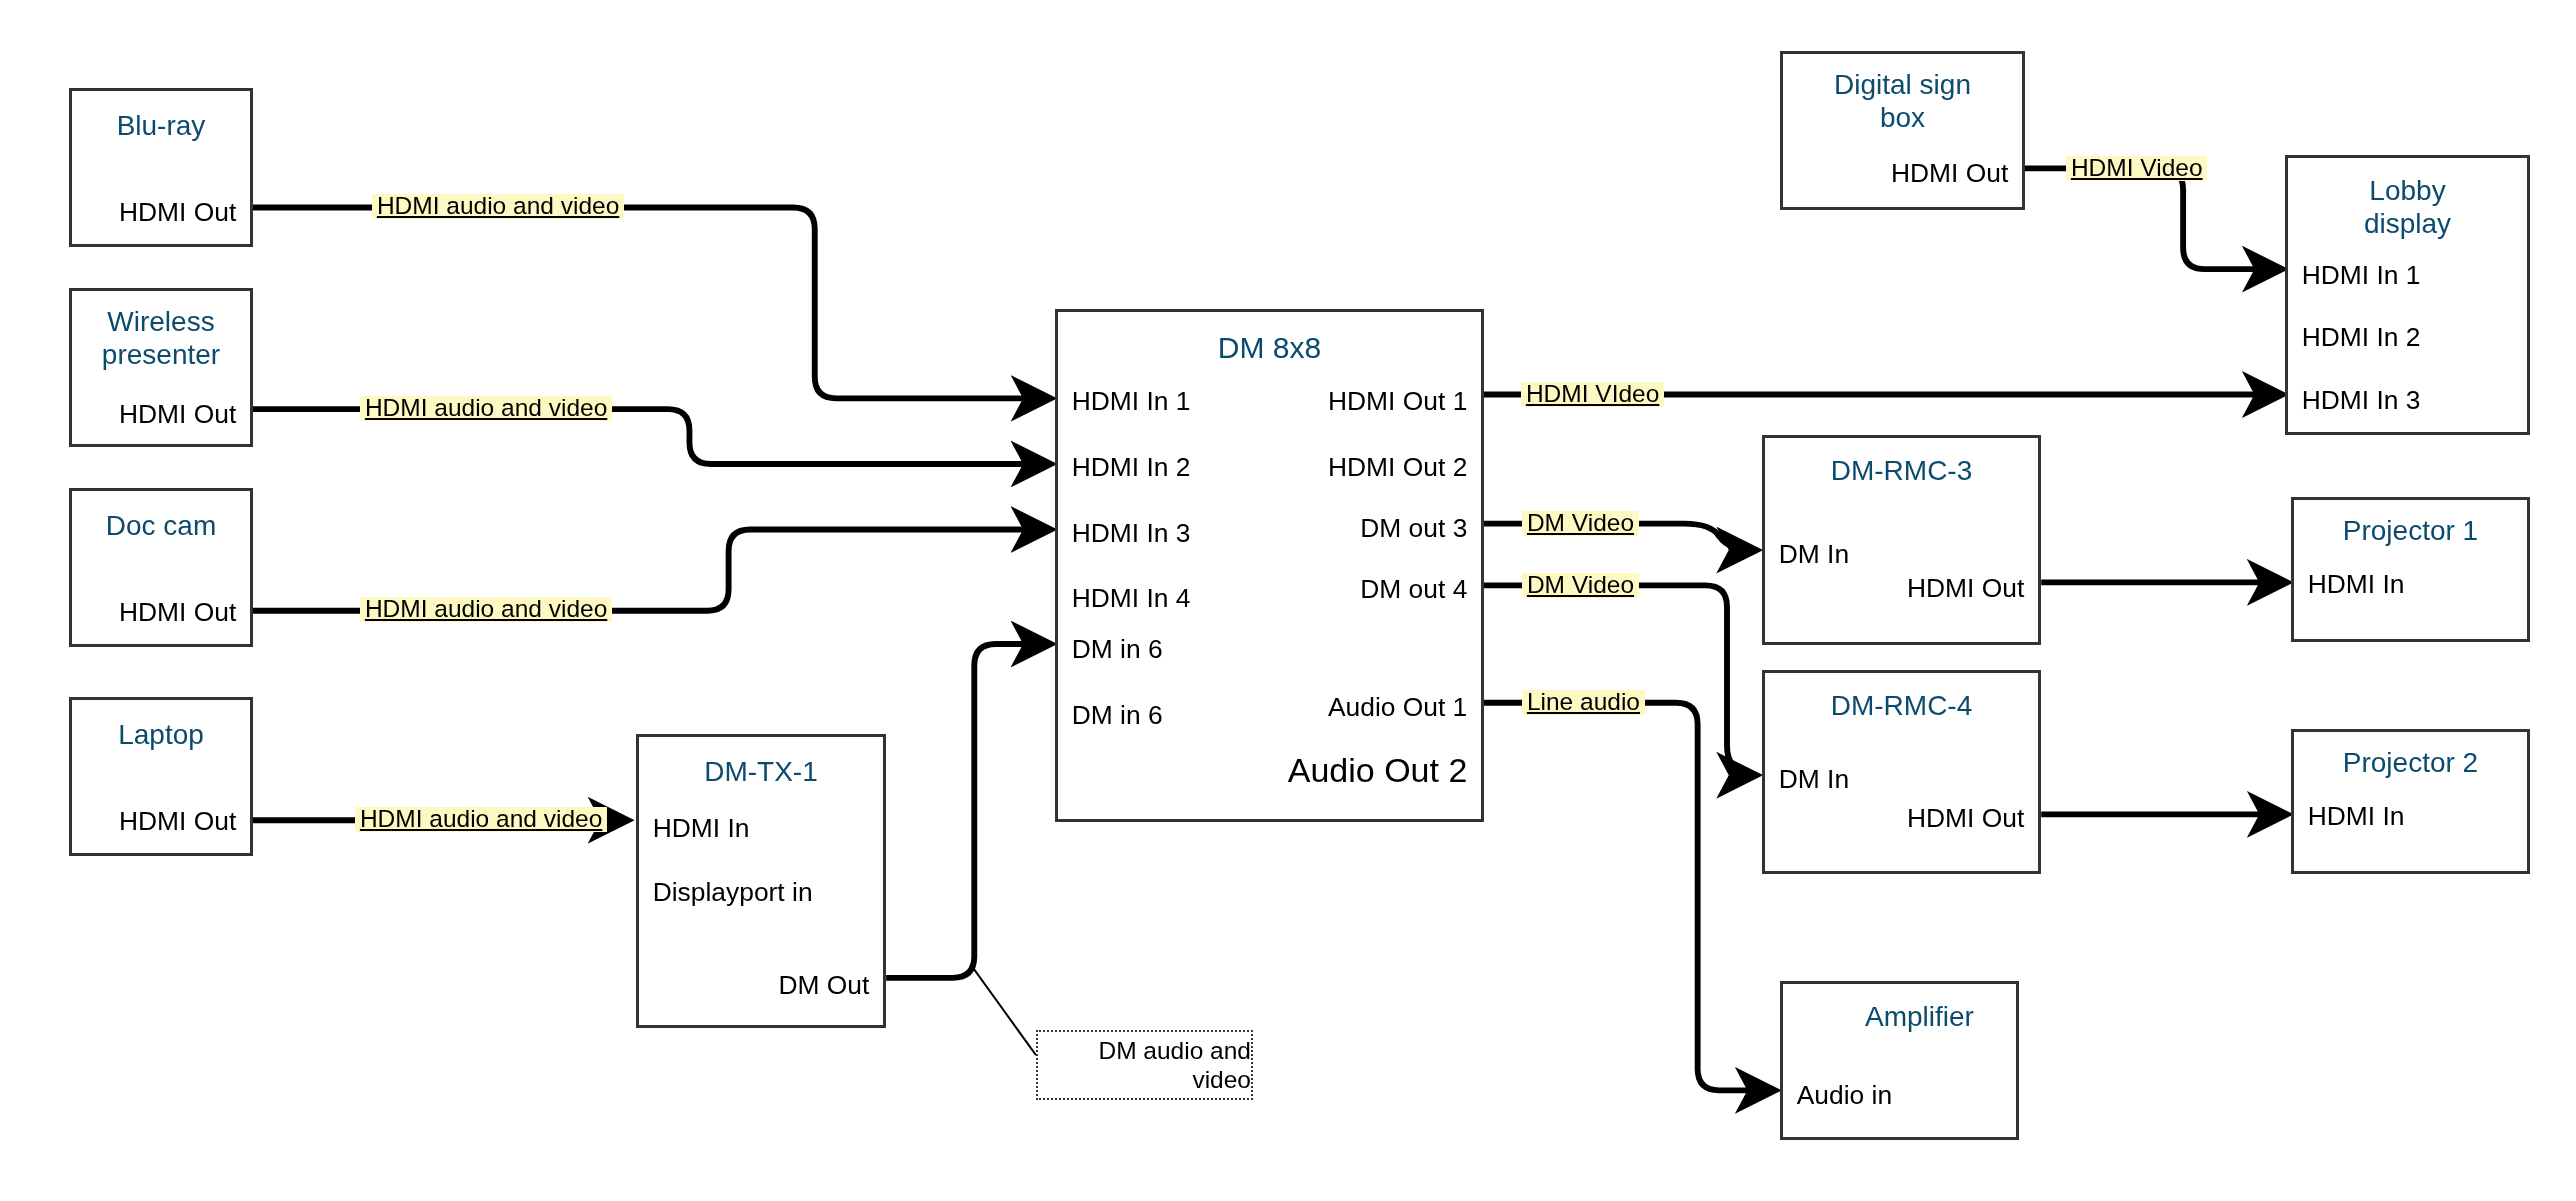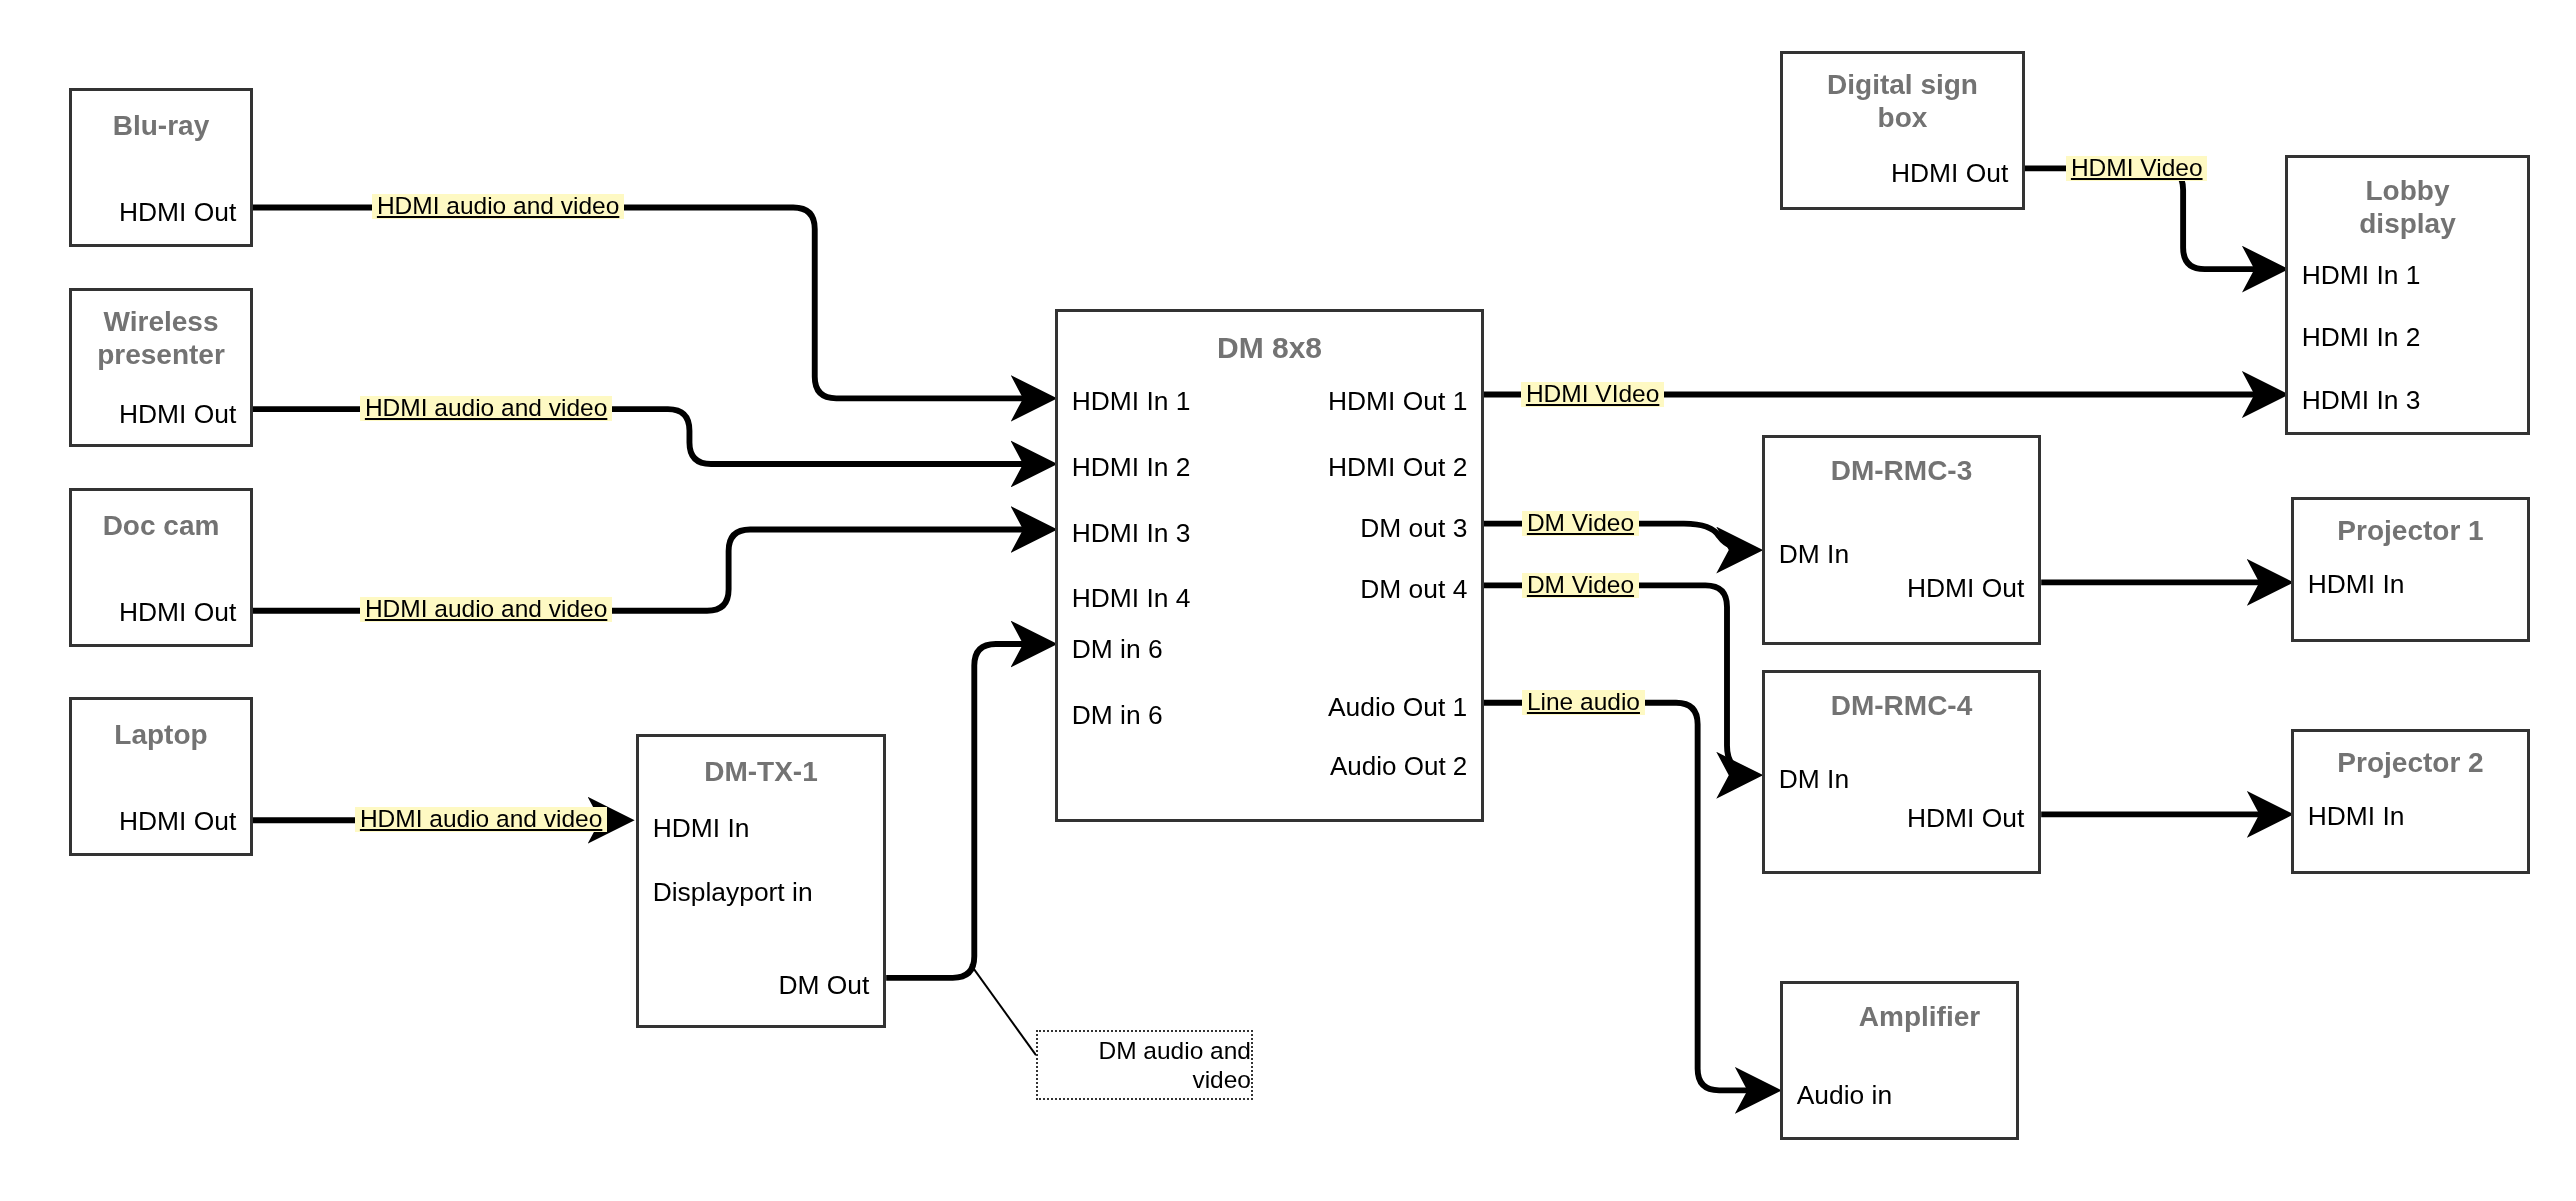--- a/index.html
+++ b/index.html
@@ -2,21 +2,21 @@
 <html><head>
 <meta charset="utf-8">
 <title>AV Signal Flow Diagram</title>
 <style>
   html,body{margin:0;padding:0;background:#ffffff;}
   body{width:2576px;height:1201px;position:relative;overflow:hidden;
        font-family:"Liberation Sans","DejaVu Sans",sans-serif;}
   #stage{position:absolute;left:0;top:0;width:2576px;height:1201px;}
   svg.wires{position:absolute;left:0;top:0;width:2576px;height:1201px;overflow:visible;}
   .node{position:absolute;box-sizing:border-box;border:3.9px solid #333333;background:#ffffff;}
-  .node .title{font-weight:bold;text-align:center;color:#737373;line-height:1.18;}
+  .node .title{font-weight:normal;text-align:center;color:#0c4a6e;line-height:1.18;}
   .node .port{color:#000000;white-space:nowrap;line-height:1;position:absolute;}
   .port.r{right:13.7px;text-align:right;}
   .port.l{left:13.7px;text-align:left;}
   .wirelabel{position:absolute;color:#000000;background:#fef9c3;white-space:nowrap;
              line-height:1;padding:0 4.9px;text-decoration:underline;}
   .annot{position:absolute;box-sizing:border-box;border:2.9px dotted #333333;background:#ffffff;
          color:#000000;text-align:right;line-height:1.2;display:flex;align-items:center;
          justify-content:center;}
 </style>
 </head>
@@ -106,21 +106,21 @@
     <div class="port l" style="top:142px;font-size:26.4px;">HDMI In 2</div>
     <div class="port l" style="top:208px;font-size:26.4px;">HDMI In 3</div>
     <div class="port l" style="top:273px;font-size:26.4px;">HDMI In 4</div>
     <div class="port l" style="top:324px;font-size:26.4px;">DM in 6</div>
     <div class="port l" style="top:390px;font-size:26.4px;">DM in 6</div>
     <div class="port r" style="top:76px;font-size:26.4px;">HDMI Out 1</div>
     <div class="port r" style="top:142px;font-size:26.4px;">HDMI Out 2</div>
     <div class="port r" style="top:203px;font-size:26.4px;">DM out 3</div>
     <div class="port r" style="top:264px;font-size:26.4px;">DM out 4</div>
     <div class="port r" style="top:382px;font-size:26.4px;">Audio Out 1</div>
-    <div class="port r" style="top:441px;font-size:26px;">Audio Out 2</div>
+    <div class="port r" style="top:441px;font-size:34px;">Audio Out 2</div>
   </div>
 
   <div class="node" style="left:1780px;top:51px;width:245px;height:159px;">
     <div class="title" style="font-size:28px;margin-top:13.7px;padding:0 31px;">Digital sign box</div>
     <div class="port r" style="top:106px;font-size:26.4px;">HDMI Out</div>
   </div>
 
   <div class="node" style="left:2285px;top:155px;width:245px;height:280px;">
     <div class="title" style="font-size:28px;margin-top:15.7px;padding:0 37px;">Lobby display</div>
     <div class="port l" style="top:104px;font-size:26.4px;">HDMI In 1</div>

